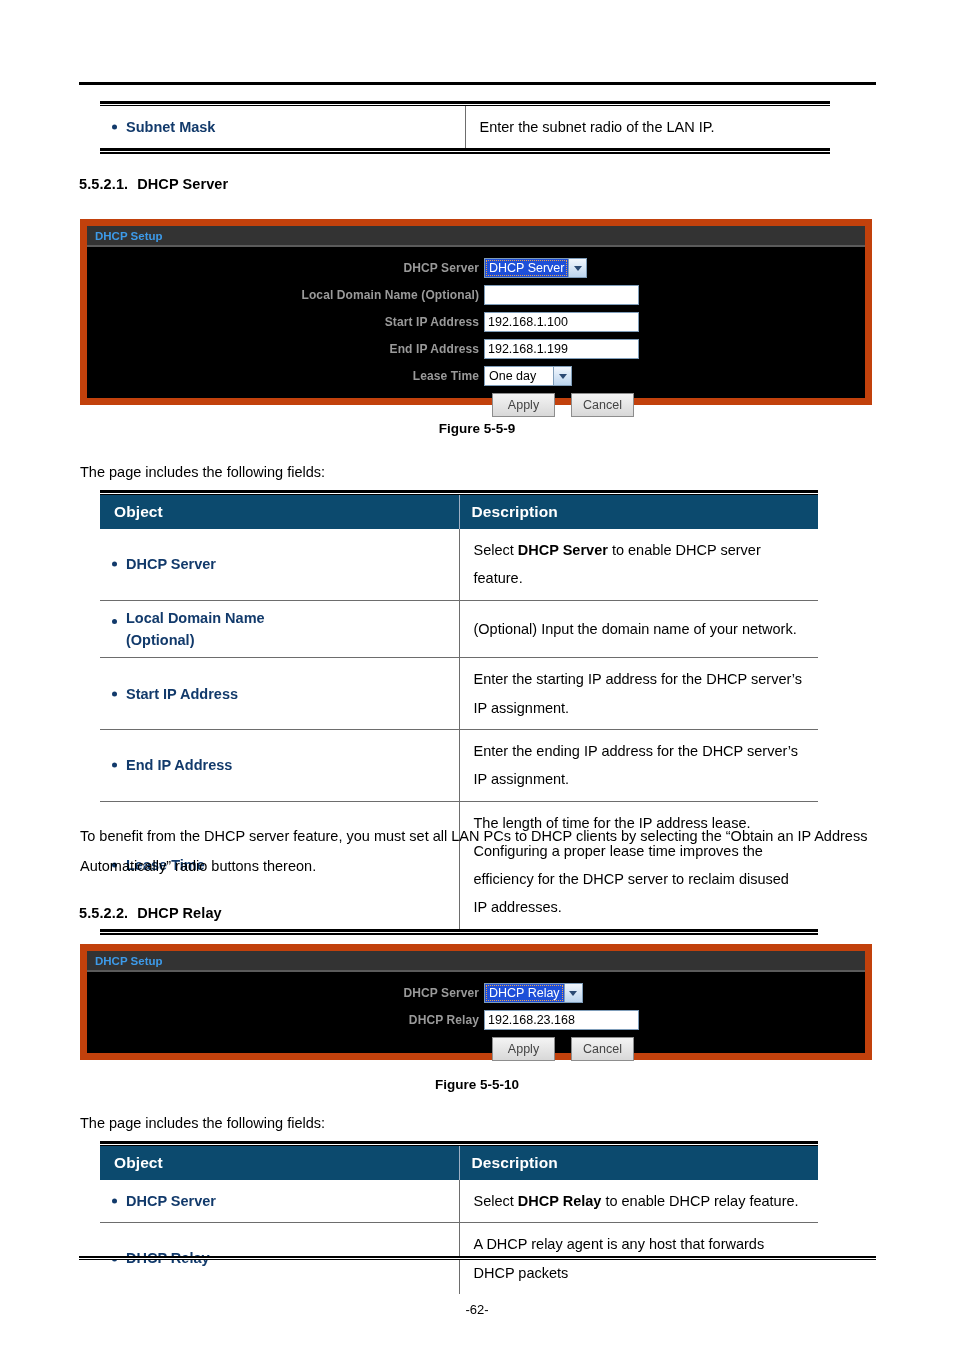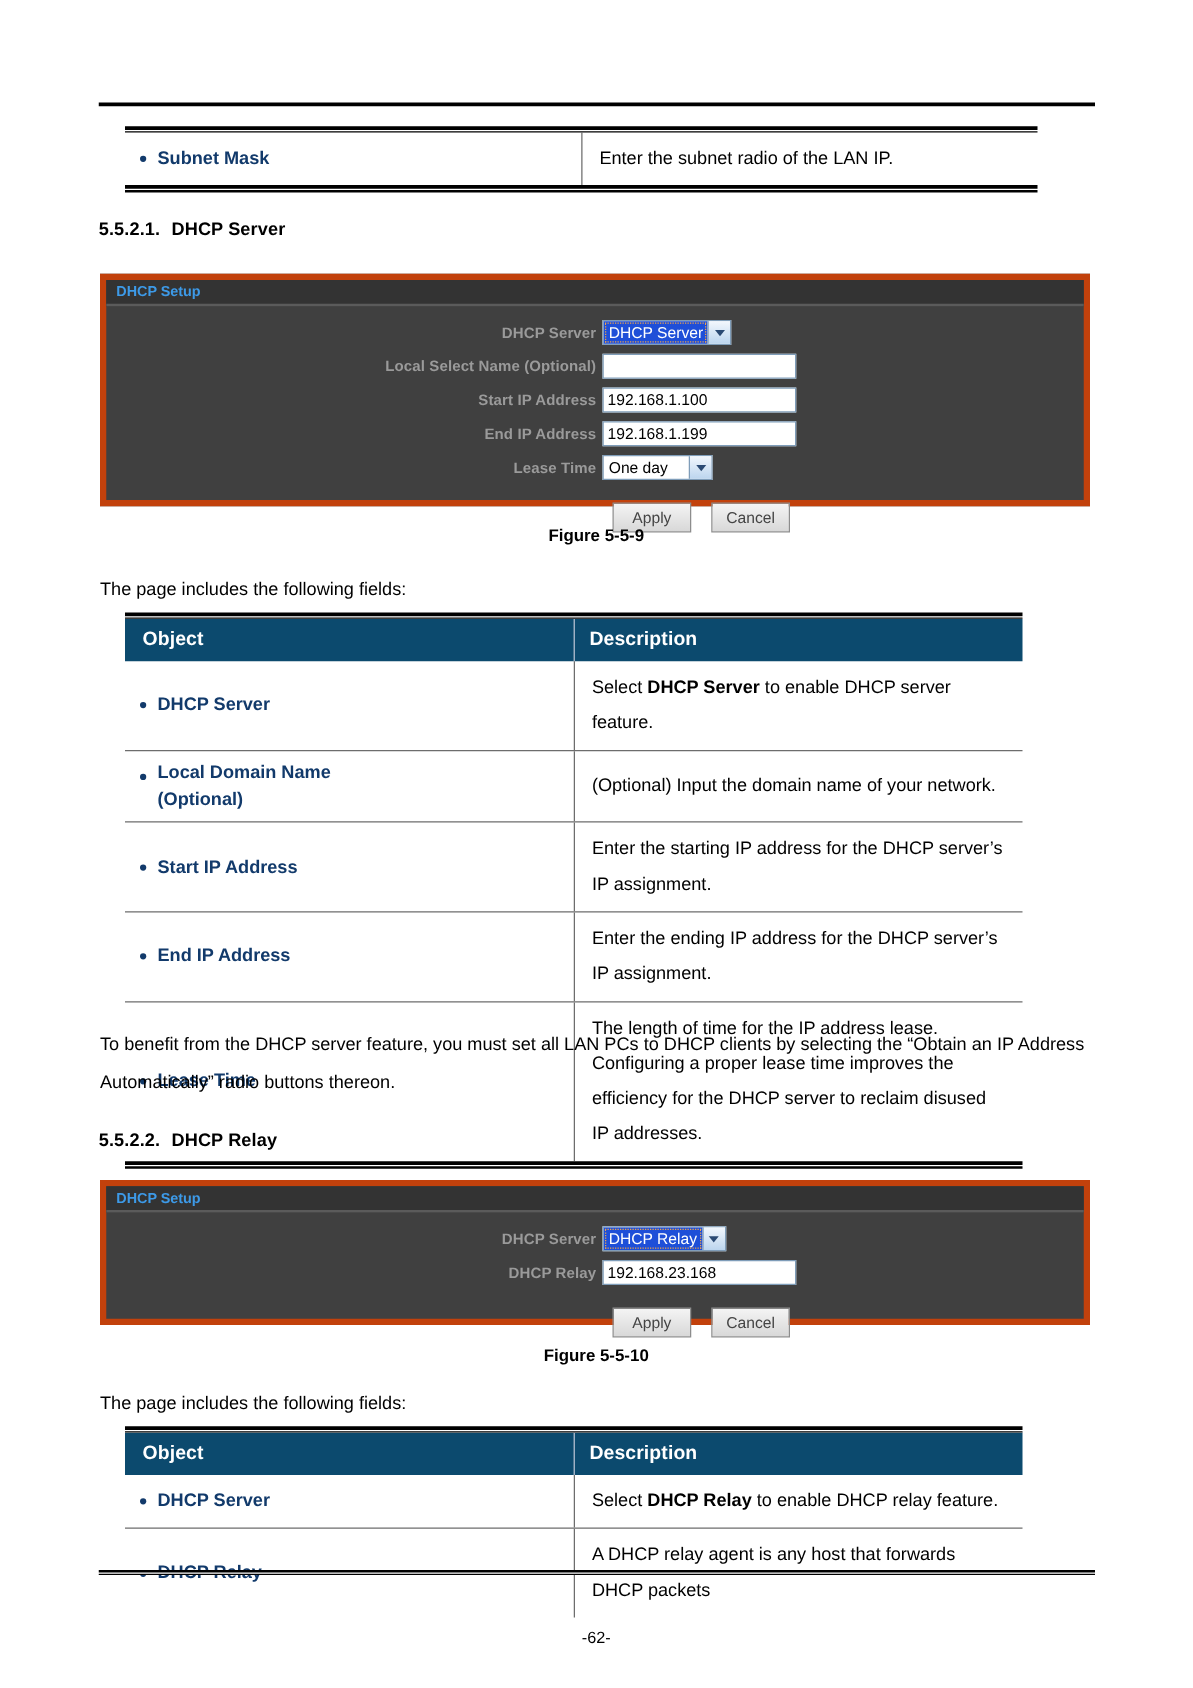--- a/index.html
+++ b/index.html
@@ -170,22 +170,22 @@
     left: 0;
     text-align: center;
     font-size: 13.5px;
     font-weight: bold;
     color: #000;
   }
 
   
   .ui-panel {
     position: absolute;
-    background: #404040;
-    border: 5px solid #c2410c;
+    background: #000000;
+    border: 7px solid #c2410c;
     box-sizing: border-box;
   }
   .ui-panel-title {
     height: 21px;
     background: #333333;
     color: #3d9ae8;
     font-size: 11.5px;
     font-weight: bold;
     padding: 4px 0 0 8px;
     box-sizing: border-box;
@@ -279,21 +279,21 @@
     box-sizing: border-box;
     font-size: 12.5px;
     color: #000;
     line-height: 18px;
     padding: 0 3px;
     font-family: "Liberation Sans", sans-serif;
   }
 
   .ui-btn-row {
     display: flex;
-    margin-top: 18px;
+    margin-top: 7px;
     padding-left: 405px;
   }
   .ui-btn {
     width: 63px;
     height: 24px;
     margin-right: 16px;
     background: linear-gradient(#f4f4f4, #d8d8d8);
     border: 1px solid #8d8d8d;
     color: #444444;
     font-size: 12.5px;
@@ -347,21 +347,21 @@
         <div class="ui-label">DHCP Server</div>
         <div class="sel-focus">
           <span class="sel-text">DHCP Server</span>
           <span class="sel-arrow">
             <span class="arrow-glyph"></span>
           </span>
         </div>
       </div>
 
       <div class="ui-row">
-        <div class="ui-label">Local Select Name (Optional)</div>
+        <div class="ui-label">Local Domain Name (Optional)</div>
         <input class="ui-input" type="text" value="" style="">
       </div>
 
       <div class="ui-row">
         <div class="ui-label">Start IP Address</div>
         <input class="ui-input" type="text" value="192.168.1.100" style="">
       </div>
 
       <div class="ui-row">
         <div class="ui-label">End IP Address</div>

